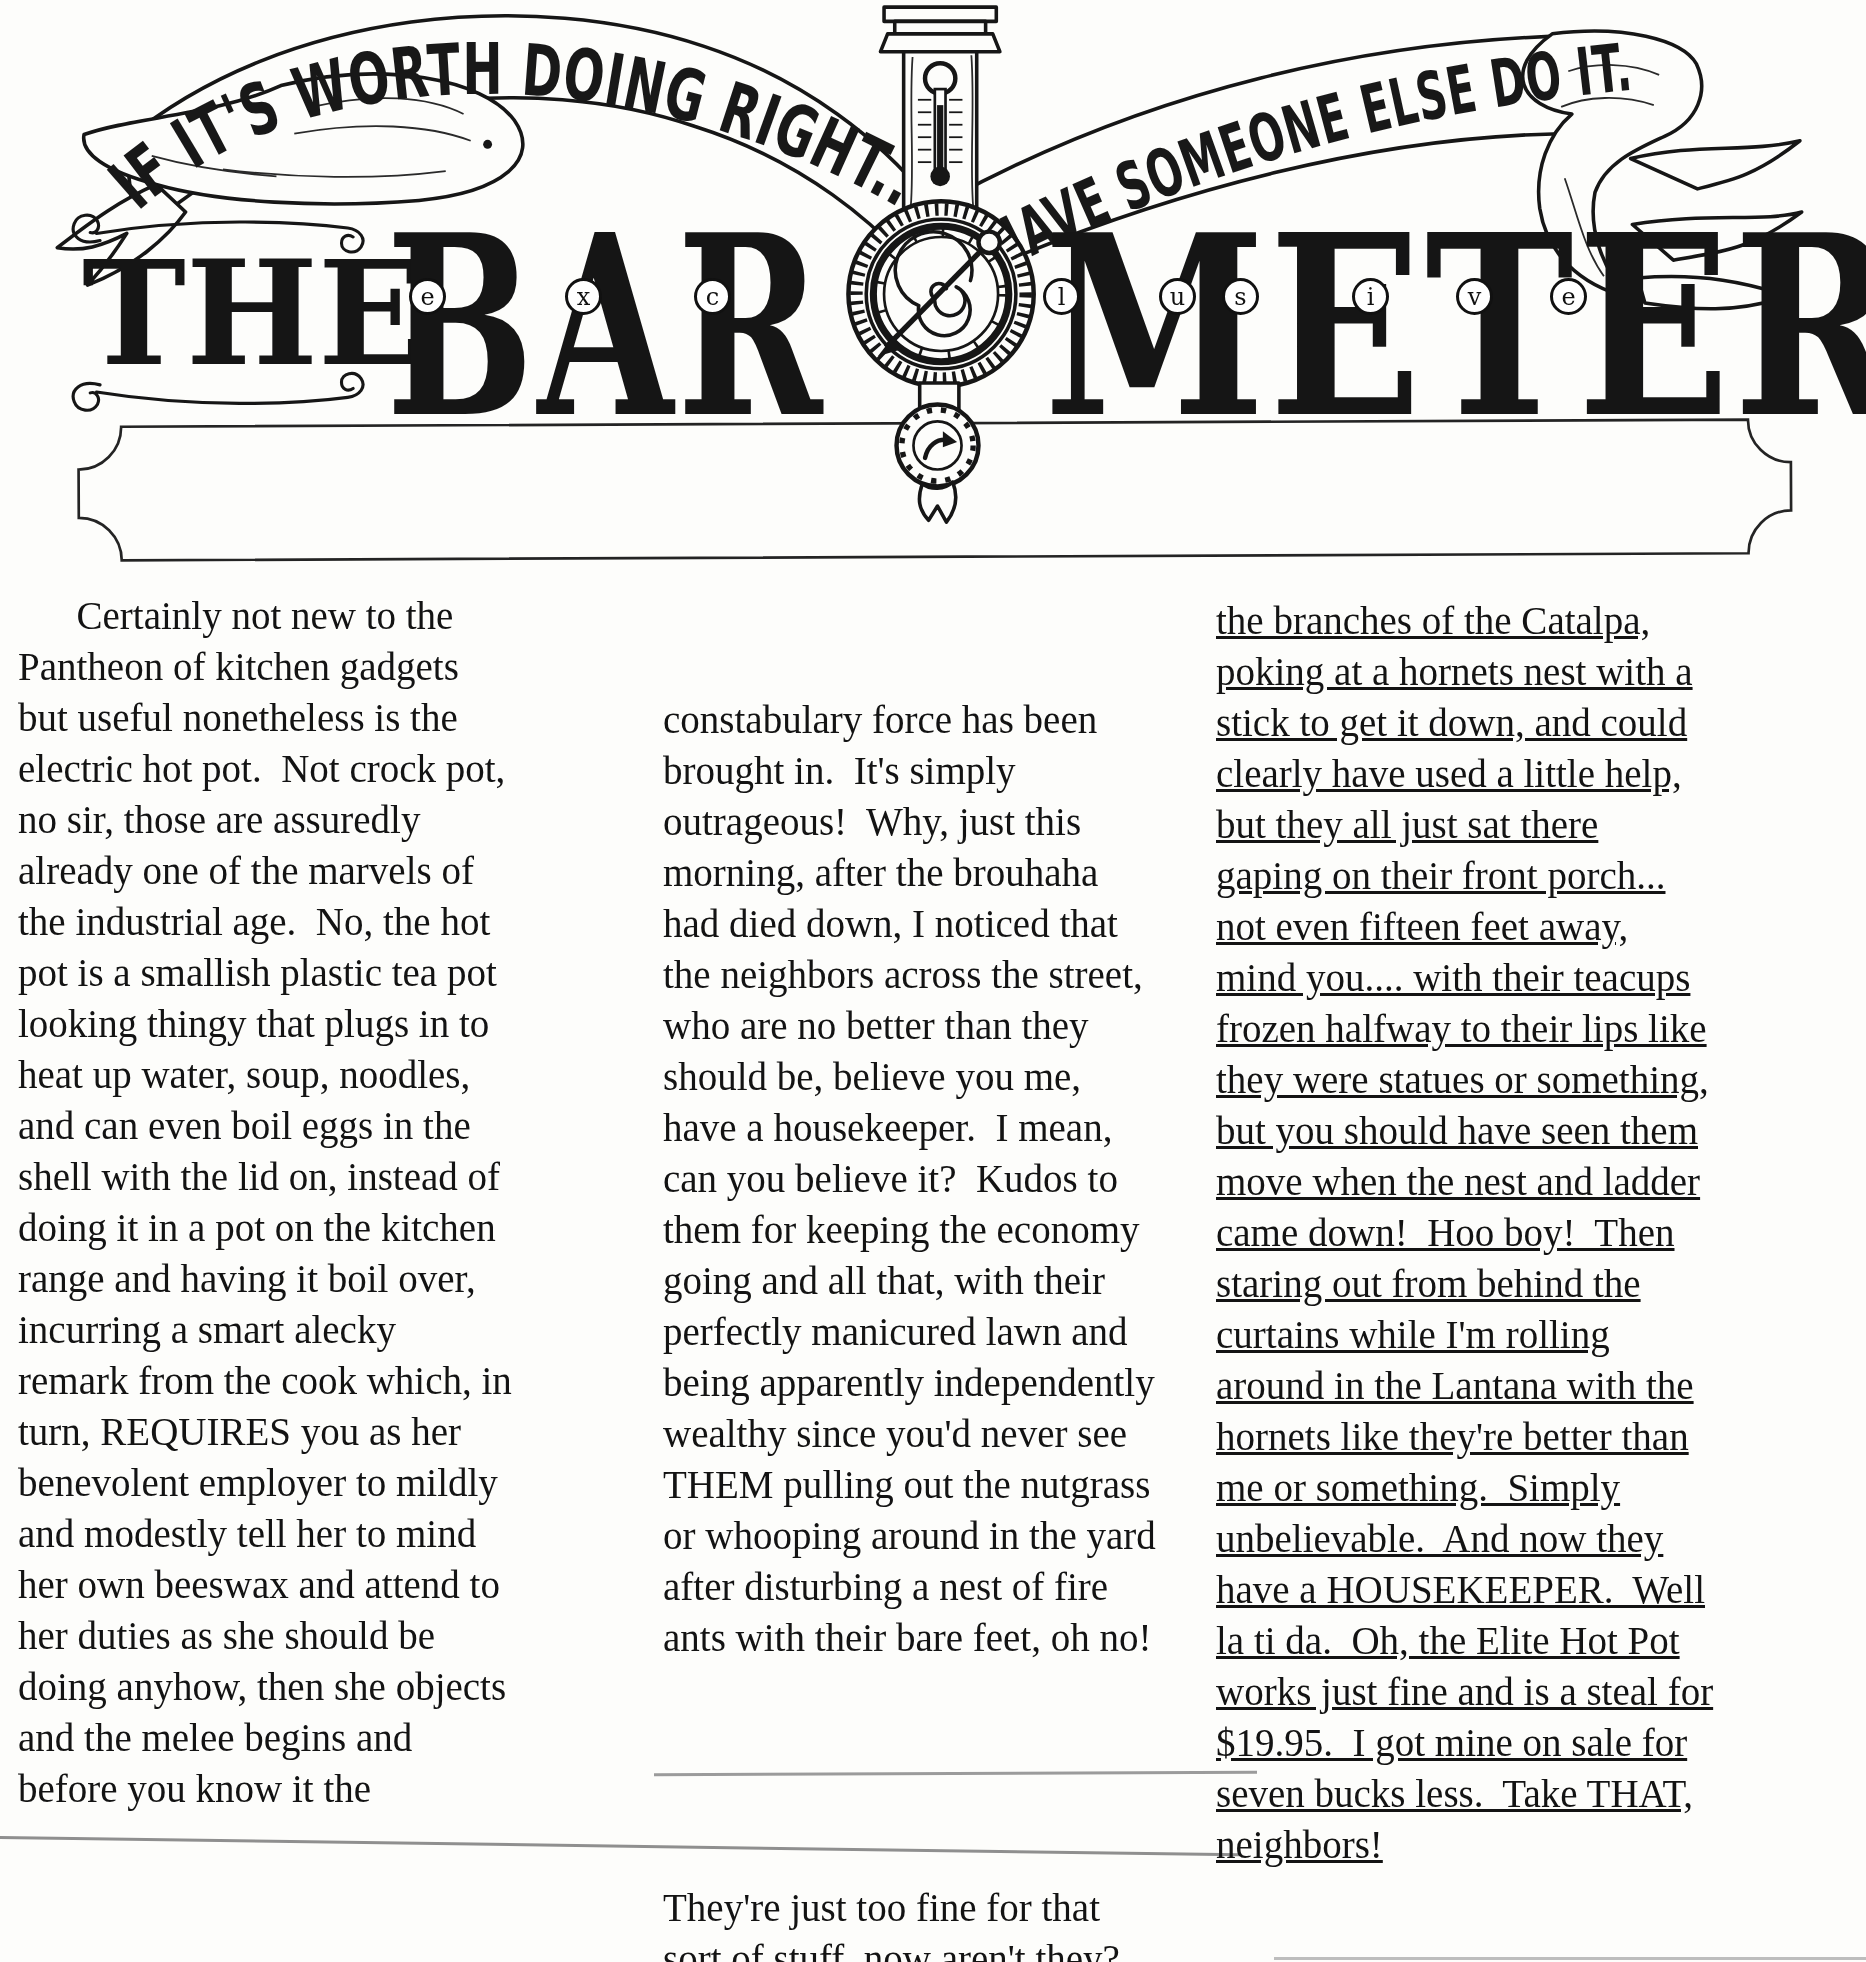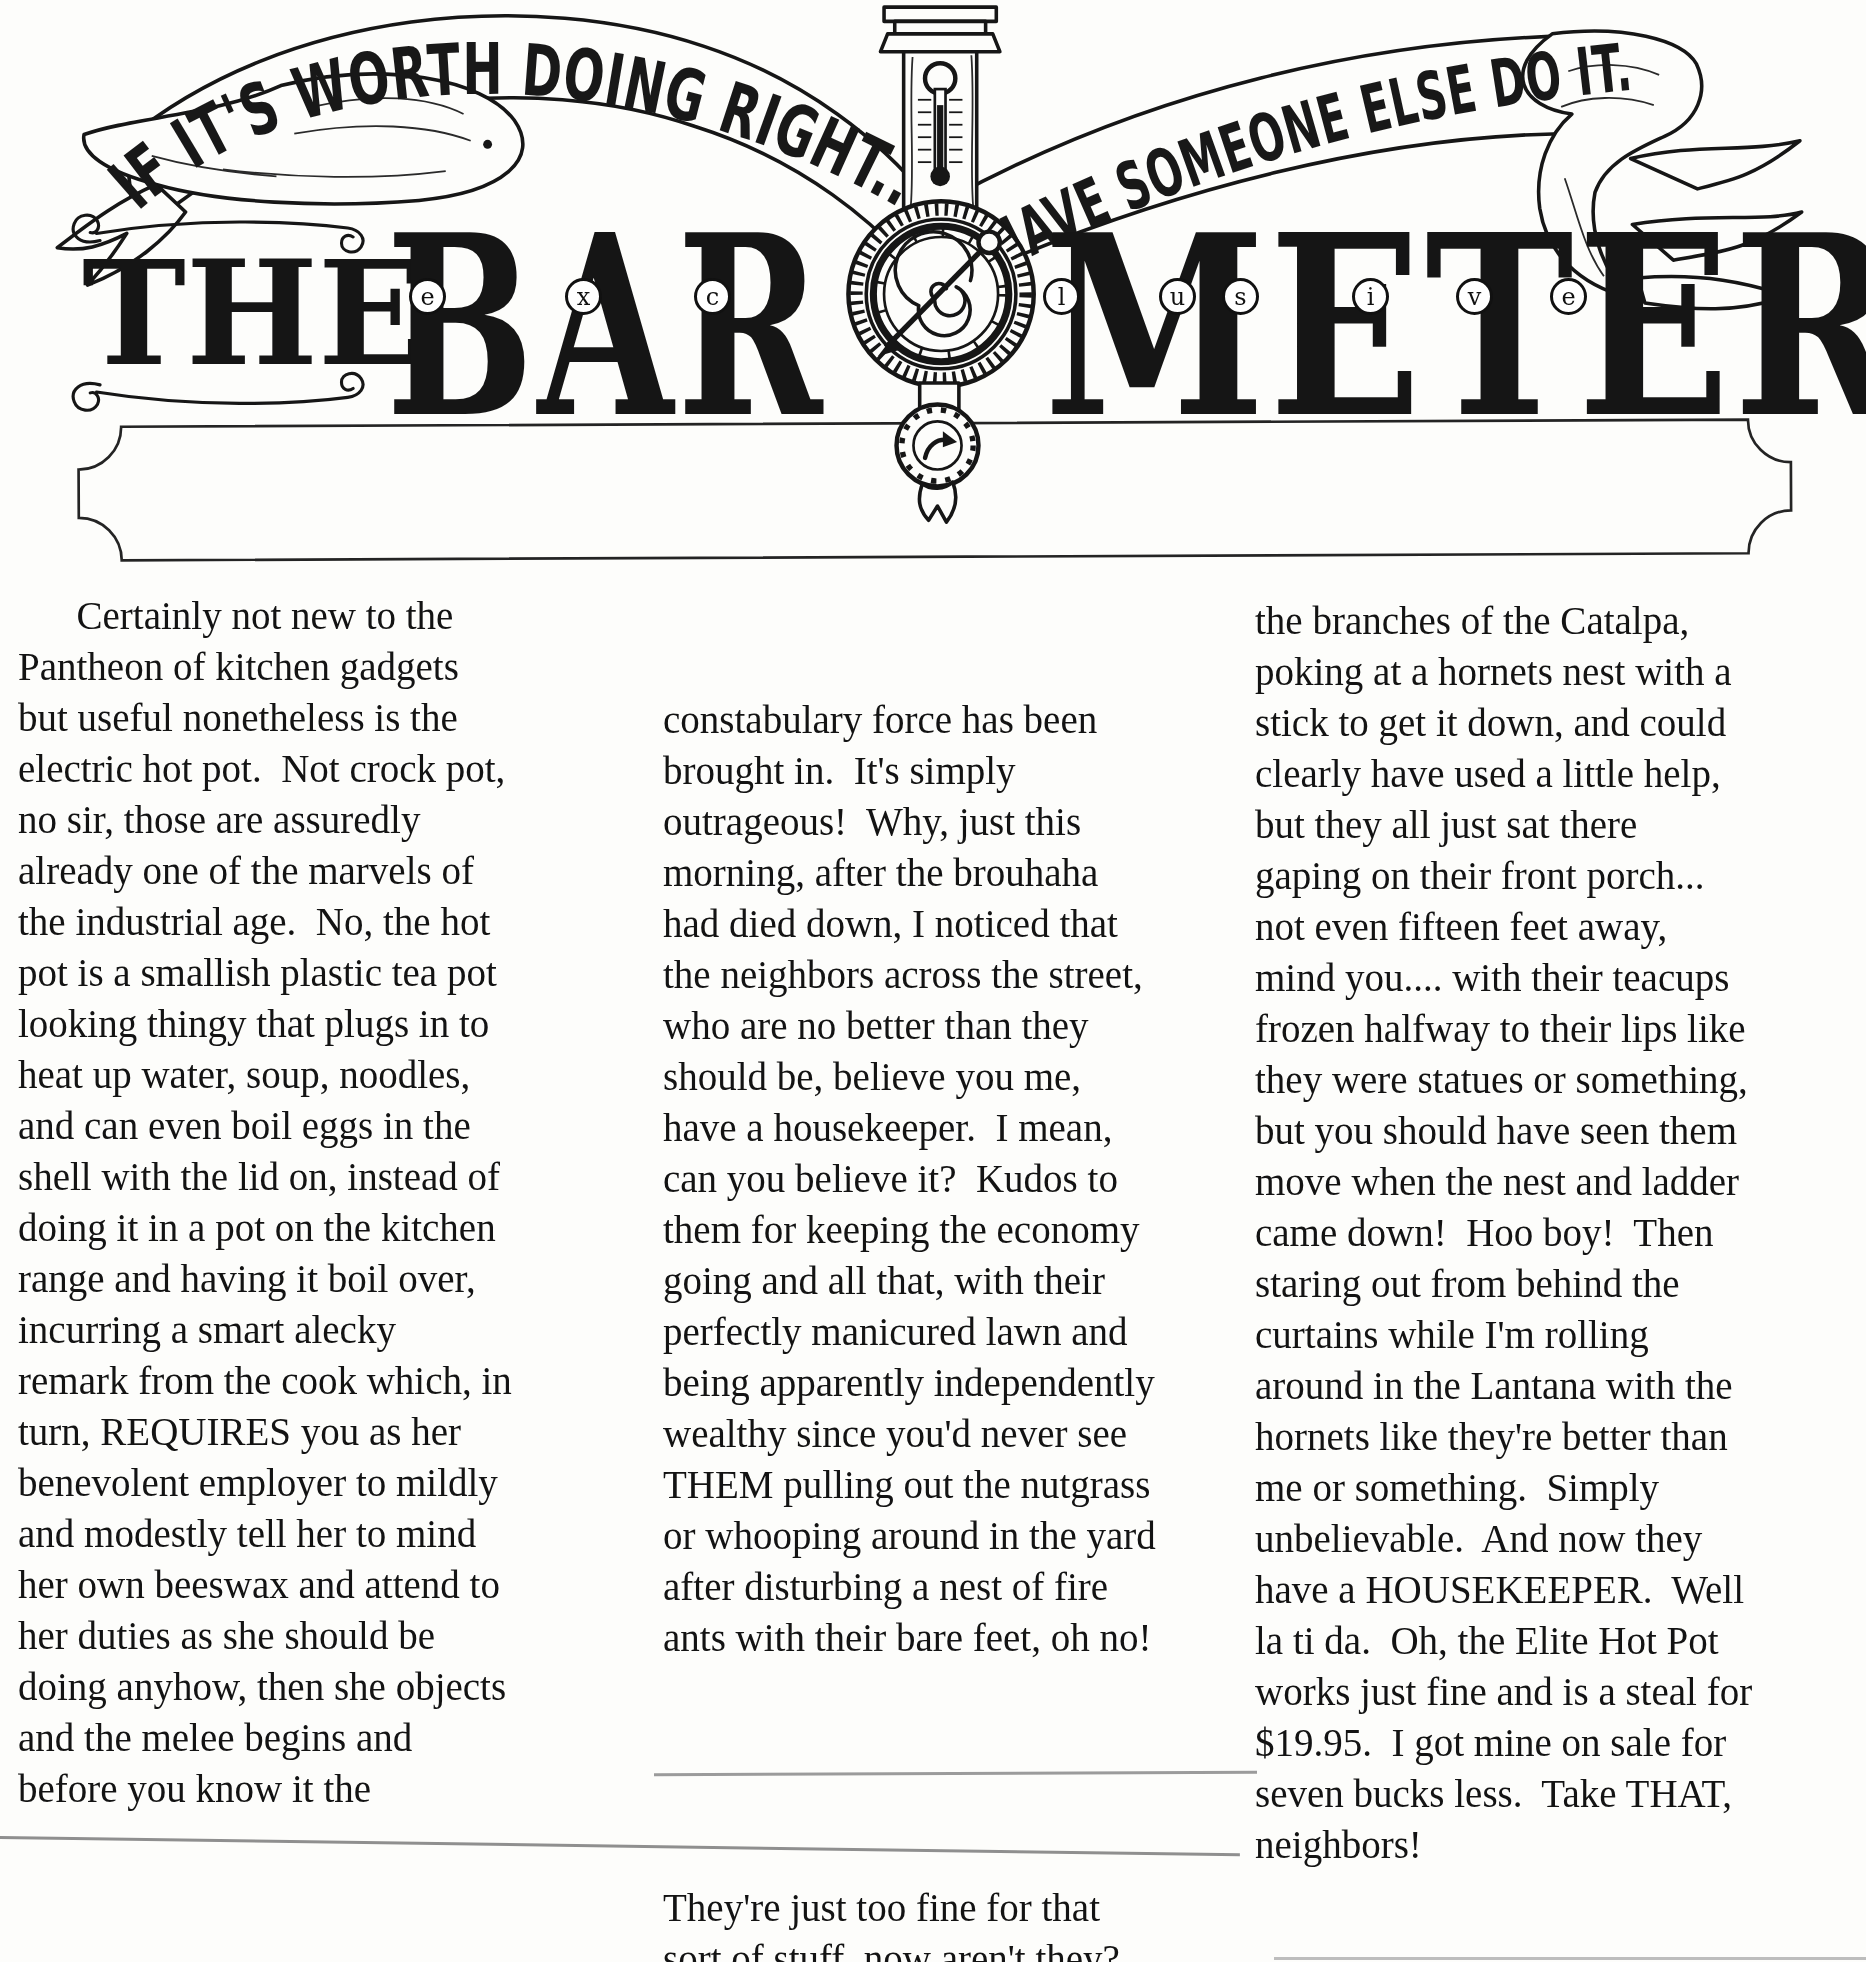--- a/index.html
+++ b/index.html
@@ -33,21 +33,21 @@
     line-height:1;
   }
   
   .col{
     position:absolute; font-size:39px; line-height:51px;
     white-space:pre-wrap; color:#131313; z-index:1;
     font-family:"Liberation Serif", serif;
   }
   #col1{left:18px;  top:590px; width:615px;}
   #col2{left:663px; top:592px; width:585px;}
-  #col3{left:1255px;top:595px; width:587px;}
+  #col3{left:1216px;top:595px; width:587px;text-decoration:underline;}
   .paste-rule{
     height:2.7px; background:#9b9b9b; border:0; margin:7.1px 0 5.3px -9px;
     width:103%; transform:rotate(-0.25deg);
   }
   .artifact{position:absolute; background:#8f8f8f; height:2.7px; z-index:0;}
   #artifact-bottom{left:0; top:1836px; width:1240px; transform:rotate(0.8deg); transform-origin:left center;}
   #artifact-corner{left:1274px; top:1957px; width:593px; background:#bdbdbd;}
 </style>
 </head>
 <body>

